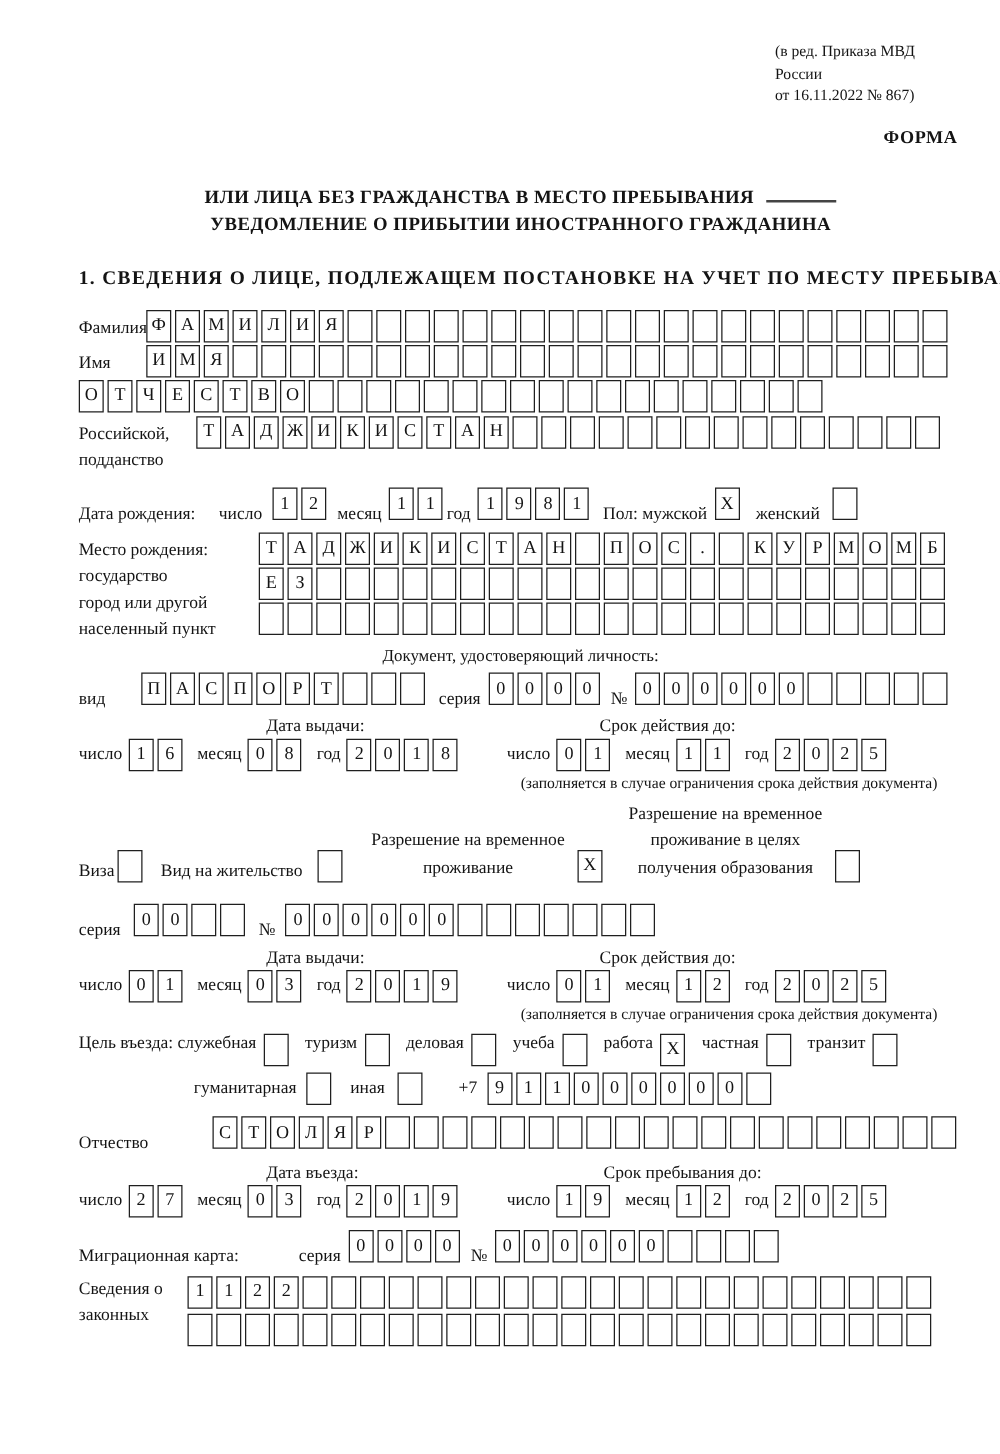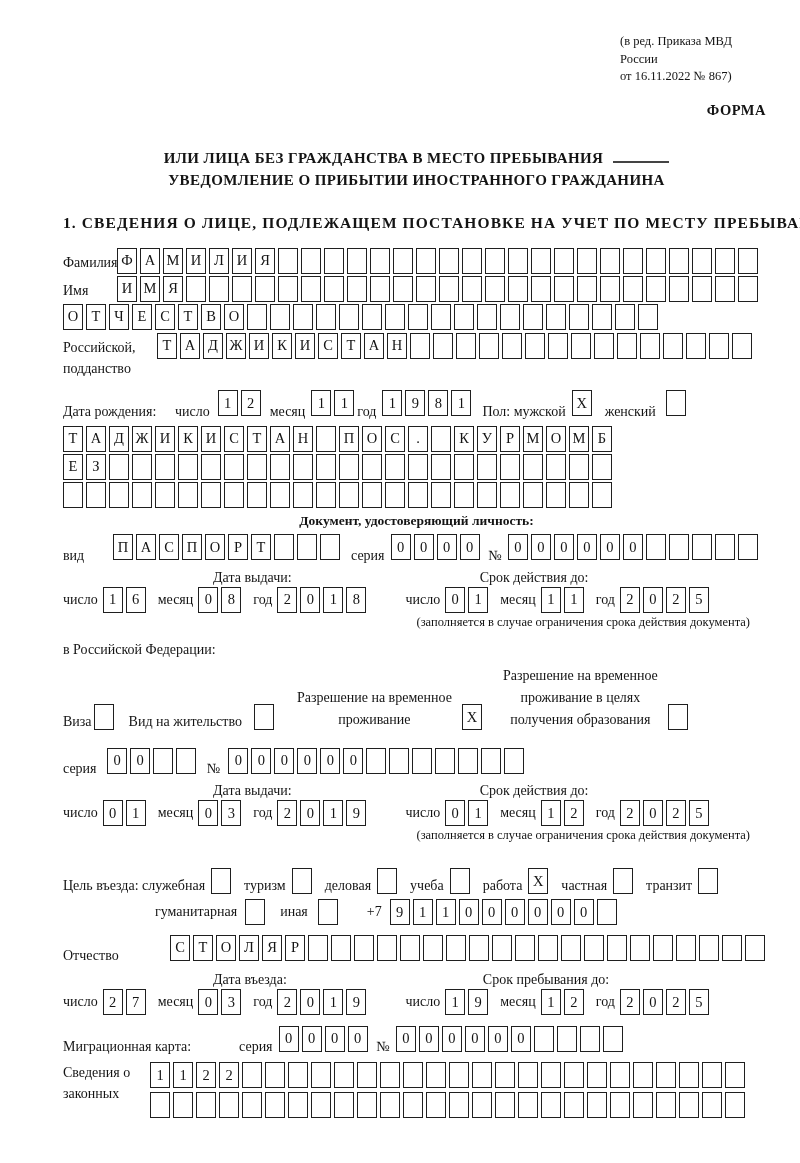--- a/index.html
+++ b/index.html
@@ -20,38 +20,38 @@
   .flabel{font-size:14px;flex:none;padding-top:4px;line-height:1.5;}
   .cells{display:inline-flex;flex:none;}
   .cell{
     width:20px;height:26px;box-sizing:border-box;border:1.7px solid #1f1f1f;
     display:inline-flex;align-items:center;justify-content:center;
     margin-right:3px;font-size:14.5px;background:#fff;flex:none;
   }
   .stack .cells{display:flex;margin-bottom:2px;}
   .inline-lbl{font-size:14px;padding-top:4px;flex:none;margin-top:17px;}
   .ml6{margin-left:6px;} .ml8{margin-left:8px;} .ml10{margin-left:10px;} .ml12{margin-left:12px;}
-  .doc-heading{text-align:center;font-weight:bold;font-size:13.5px;margin-top:3px;}
+  .doc-heading{text-align:center;font-weight:normal;font-size:13.5px;margin-top:3px;}
   
   .dhead{display:flex;font-size:14px;margin-top:6px;}
   .dhead .dh1{margin-left:150px;}
   .dhead .dh2{margin-left:188px;}
   .dates{display:flex;align-items:center;margin-top:1px;}
   .dg{display:flex;align-items:center;}
   .dg .dlab{font-size:14px;margin-right:5px;}
   .dg .dlab.nxt{margin-left:9px;}
   .dg2{margin-left:36px;}
   .note{font-size:12.5px;text-align:right;margin-right:20px;margin-top:2px;}
   .plain{font-size:14px;line-height:1.85;margin-top:7px;}
   
   .permits{display:flex;align-items:flex-end;font-size:14px;margin-top:3px;}
   .permits .cells{margin-top:2px;}
   .vblock{text-align:center;line-height:1.55;}
   
-  .purpose{display:flex;align-items:flex-end;font-size:14px;margin-top:25px;}
+  .purpose{display:flex;align-items:flex-start;font-size:14px;margin-top:8px;}
   .purpose .cells{margin-left:6px;}
   .purpose .lab{margin-left:10px;}
   .purpose2{display:flex;align-items:center;font-size:14px;margin-top:5px;margin-left:92px;}
 </style>
 </head>
 <body>
 
 <div class="page">
 
   <div class="annex-note">
@@ -224,20 +224,26 @@
     <span class="cells ml6">
         <span class="cell">X</span>
       </span>
     <span class="inline-lbl ml10" style="padding-top:0">женский</span>
     <span class="cells ml10">
         <span class="cell"></span>
       </span>
   </div>
 
   <div class="frow" style="margin-top:6px">
+    <span class="flabel" style="width:144px">
+      <div>Место рождения:</div>
+      <div>государство</div>
+      <div>город или другой</div>
+      <div>населенный пункт</div>
+    </span>
     <span class="stack">
       <span class="cells">
           <span class="cell">Т</span>
           <span class="cell">А</span>
           <span class="cell">Д</span>
           <span class="cell">Ж</span>
           <span class="cell">И</span>
           <span class="cell">К</span>
           <span class="cell">И</span>
           <span class="cell">С</span>
@@ -392,21 +398,20 @@
           <span class="cell">2</span>
           <span class="cell">0</span>
           <span class="cell">2</span>
           <span class="cell">5</span>
         </span>
     </span>
   </div>
   <div class="note">(заполняется в случае ограничения срока действия документа)</div>
 
   <div class="plain">
-    <div>в Российской Федерации:</div>
   </div>
 
   <div class="permits">
     <span>Виза</span>
     <span class="cells" style="margin-left:2px">
         <span class="cell"></span>
       </span>
     <span class="ml12">Вид на жительство</span>
     <span class="cells ml12">
         <span class="cell"></span>

